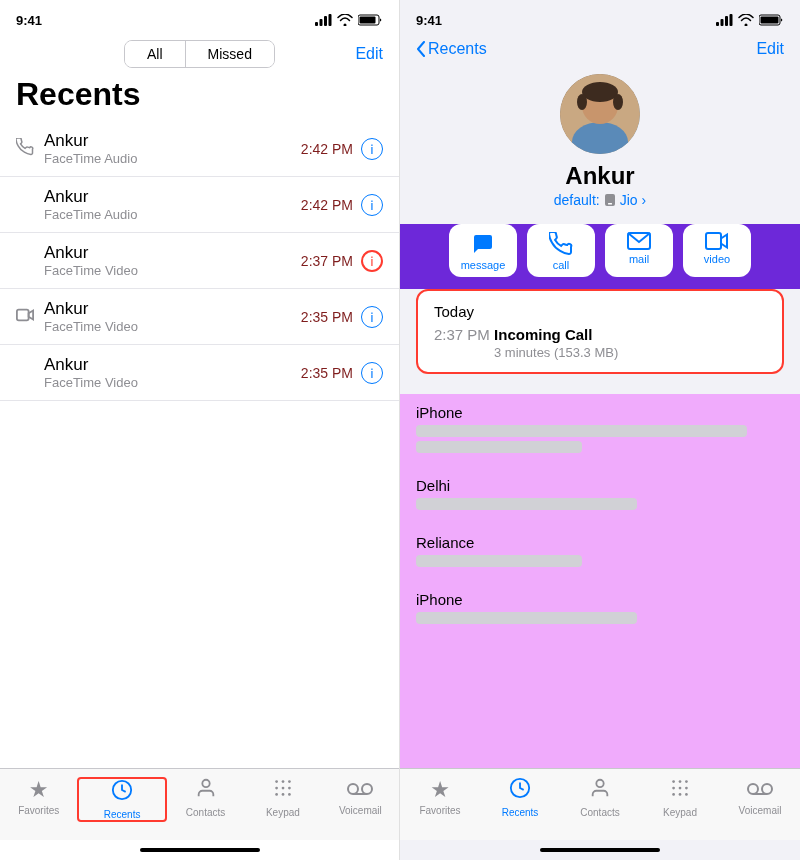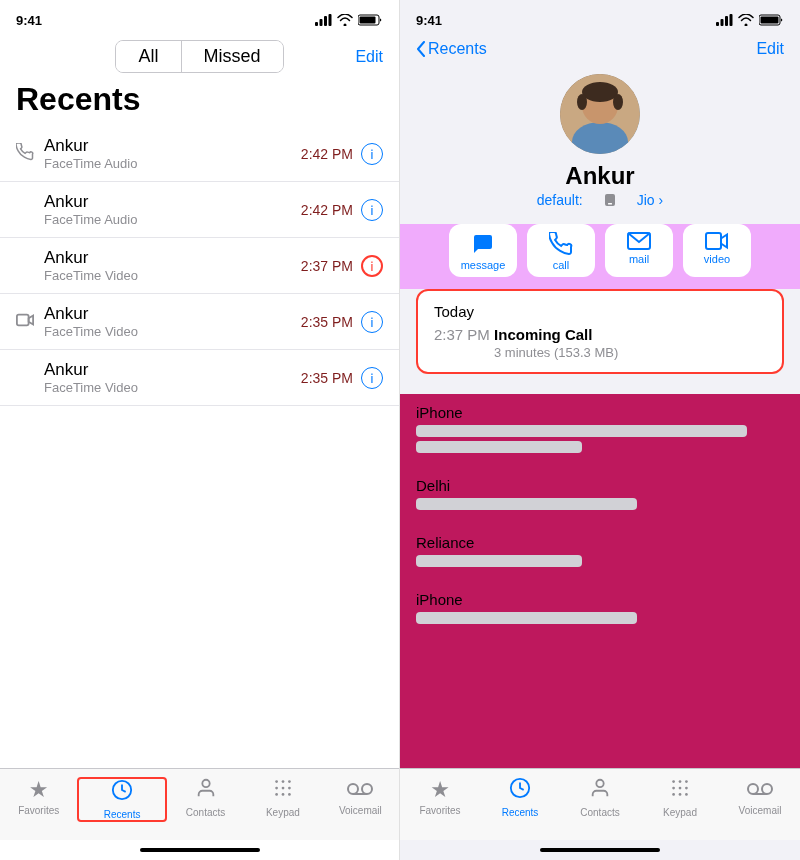--- a/index.html
+++ b/index.html
@@ -48,21 +48,21 @@
       position: relative;
     }
     .filter-segment {
       display: flex;
       border: 1px solid #c7c7cc;
       border-radius: 8px;
       overflow: hidden;
     }
     .filter-btn {
       padding: 5px 22px;
-      font-size: 18px;
+      font-size: 14px;
       background: #fff;
       cursor: pointer;
       border: none;
     }
     .filter-btn.active {
       background: #fff;
       font-weight: 500;
     }
     .filter-btn:first-child {
       border-right: 1px solid #c7c7cc;
@@ -234,30 +234,30 @@
     .contact-name {
       font-size: 24px;
       font-weight: 600;
       color: #000;
     }
     .contact-sub {
       font-size: 14px;
       color: #007aff;
       display: flex;
       align-items: center;
-      gap: 21px;
+      gap: 4px;
       margin-top: 2px;
     }
 
     .action-buttons {
       display: flex;
       gap: 10px;
       padding: 0 16px 12px;
       justify-content: center;
-      background: #f0abfc;
+      background: #6d28d9;
     }
     .action-btn {
       background: #fff;
       border-radius: 12px;
       border: none;
       padding: 8px 0 6px;
       width: 68px;
       display: flex;
       flex-direction: column;
       align-items: center;
@@ -294,21 +294,21 @@
       font-weight: 600;
     }
     .call-history-duration {
       font-size: 13px;
       color: #8e8e93;
       margin-top: 2px;
       padding-left: 60px;
     }
 
     .info-section {
-      background: #be185d;
+      background: #f0abfc;
       flex: 1;
       overflow-y: auto;
       padding: 0 16px;
     }
     .info-group-label {
       font-size: 15px;
       color: #000;
       font-weight: 500;
       margin: 10px 0 4px;
     }

